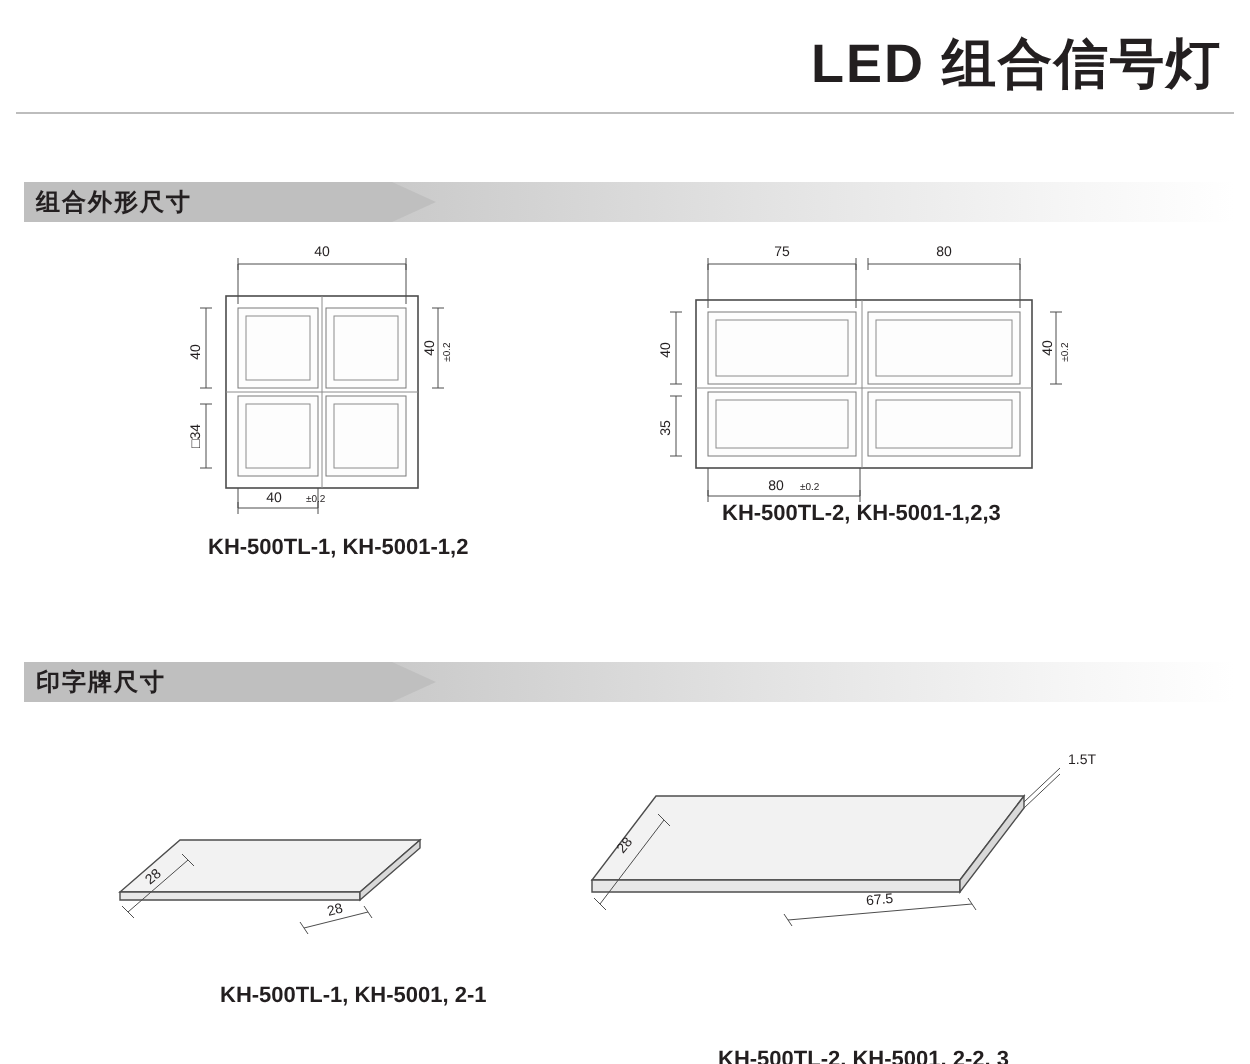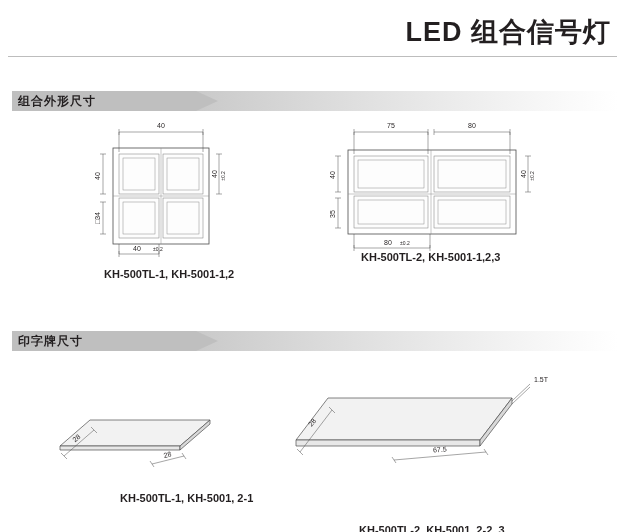--- a/index.html
+++ b/index.html
@@ -263,21 +263,21 @@
     <line class="dim" x1="1" y1="63" x2="7" y2="69"></line>
     <line class="dim" x1="31" y1="37" x2="37" y2="43"></line>
     <text class="dimtxt" x="18" y="50" text-anchor="middle" transform="rotate(-40 18 50)">28</text>
 
     <line class="dim" x1="92" y1="74" x2="124" y2="66"></line>
     <line class="dim" x1="90" y1="71" x2="94" y2="77"></line>
     <line class="dim" x1="122" y1="63" x2="126" y2="69"></line>
     <text class="dimtxt" x="108" y="67" text-anchor="middle" transform="rotate(-14 108 67)">28</text>
   </svg>
 </div>
-<div class="caption" style="left:95px; top:492px;margin-left:10px;">KH-500TL-1, KH-5001, 2-1</div>
+<div class="caption" style="left:95px; top:492px;">KH-500TL-1, KH-5001, 2-1</div>
 
 <div class="fig" style="left:290px; top:360px; width:290px; height:120px;">
   <svg width="290" height="120" viewBox="0 0 290 120">
 
     <polygon class="facetop" points="38,38 222,38 190,80 6,80"></polygon>
 
     <polygon class="facefront" points="6,80 190,80 190,86 6,86"></polygon>
 
     <polygon class="faceside" points="190,80 222,38 222,44 190,86"></polygon>
 

